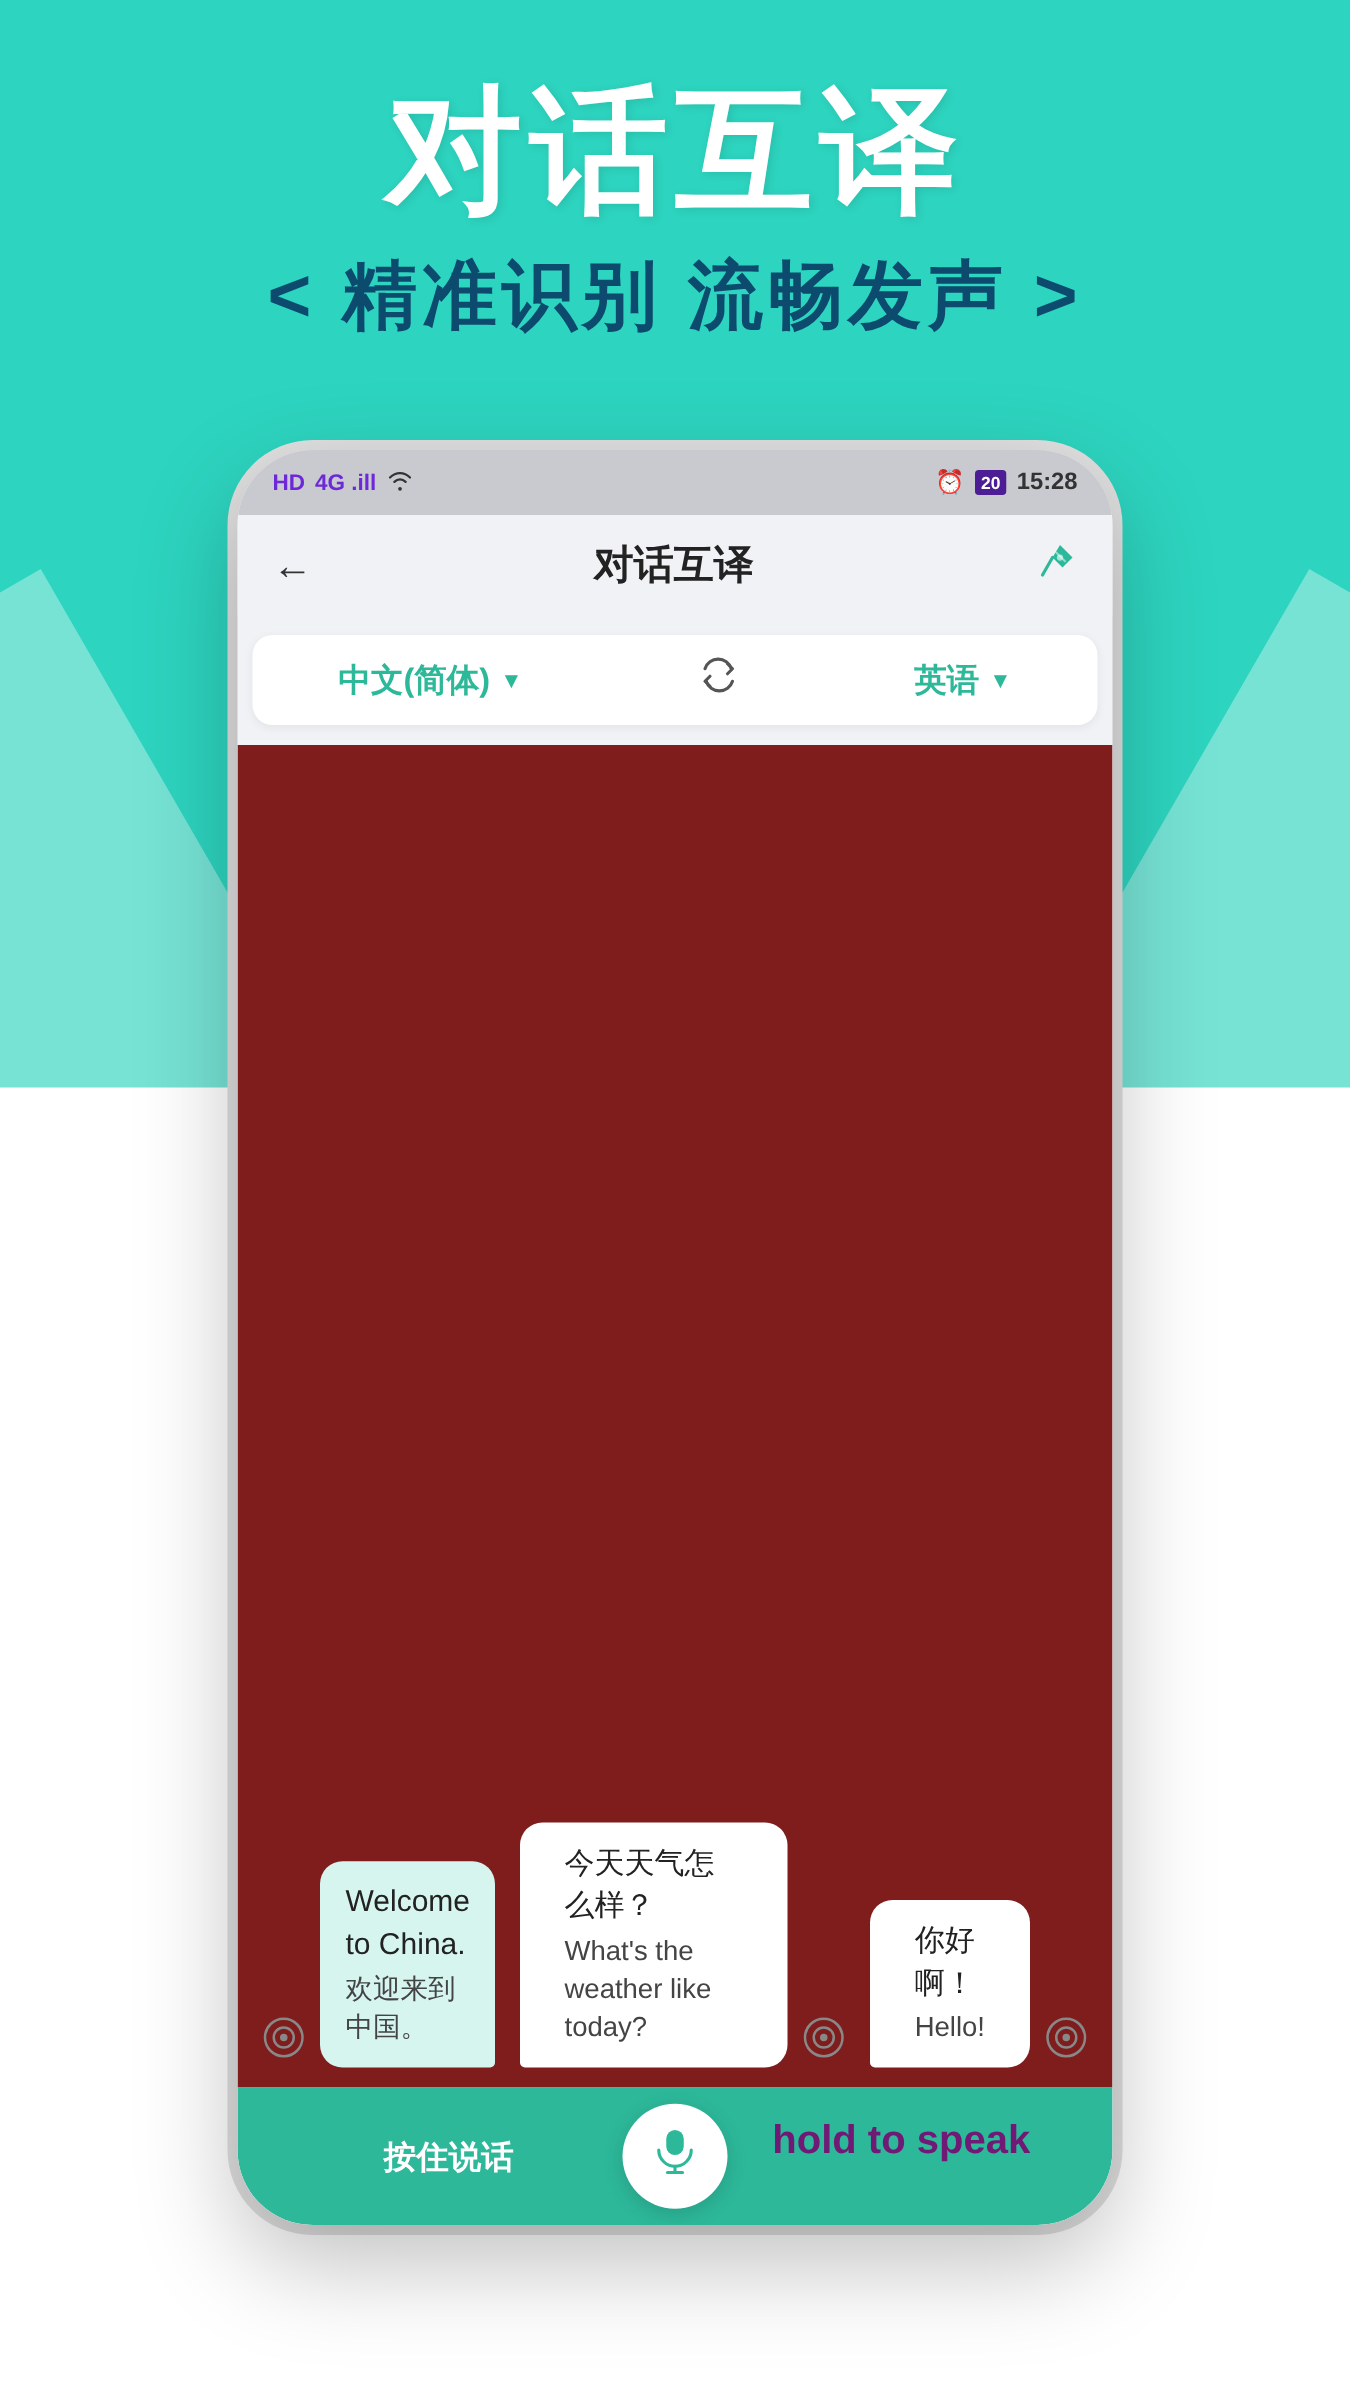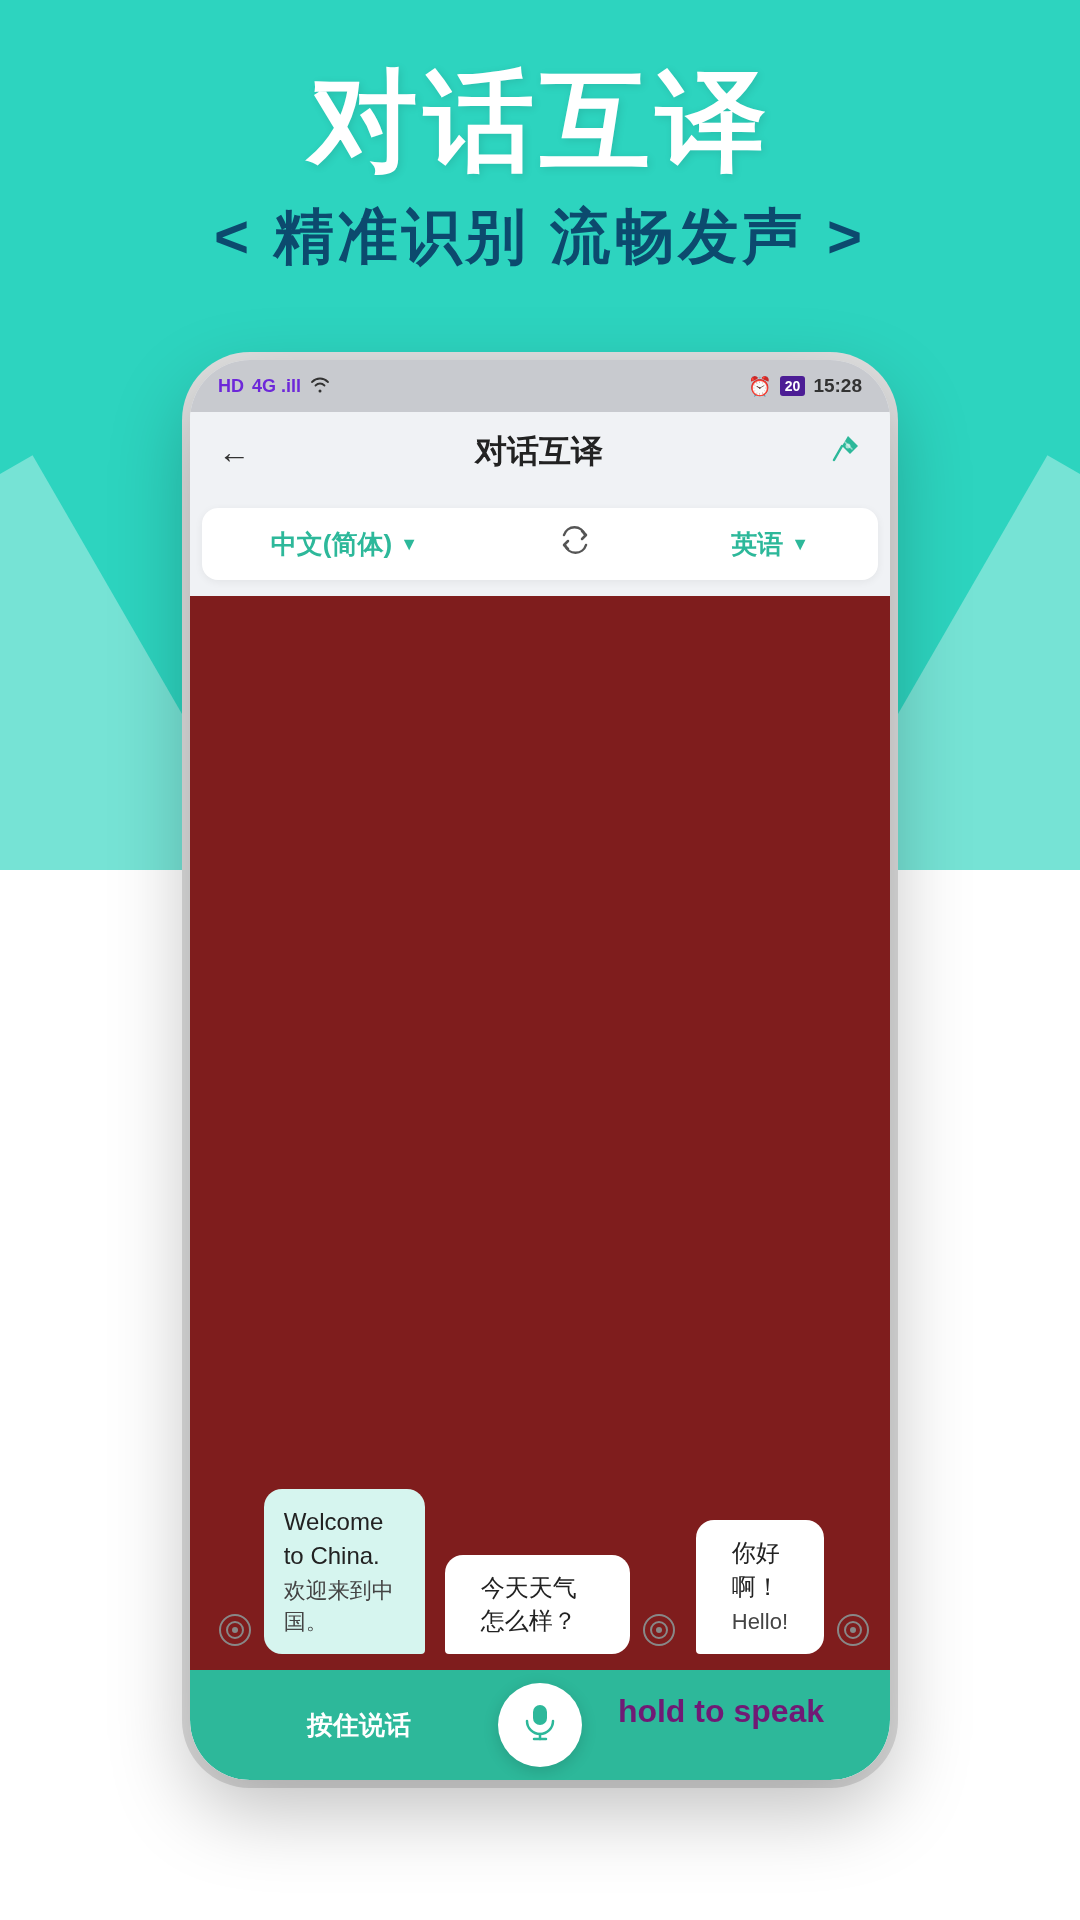--- a/index.html
+++ b/index.html
@@ -391,20 +391,21 @@
       </span>
       <div class="bubble-content">
         <div class="bubble-text-main">Welcome to China.</div>
         <div class="bubble-text-sub">欢迎来到中国。</div>
       </div>
     </div>
 
     <div class="bubble-left">
       <div class="bubble-content">
         <div class="bubble-text-main">今天天气怎么样？</div>
+        <div class="bubble-text-sub">What's the weather like today?</div>
       </div>
       <span class="speak-icon">
         <svg width="34" height="34" viewBox="0 0 34 34" fill="none">
           <circle cx="17" cy="17" r="15" stroke="#888" stroke-width="2" fill="none"></circle>
           <circle cx="17" cy="17" r="8" stroke="#888" stroke-width="2" fill="none"></circle>
           <circle cx="17" cy="17" r="3" fill="#888"></circle>
         </svg>
       </span>
     </div>
 

